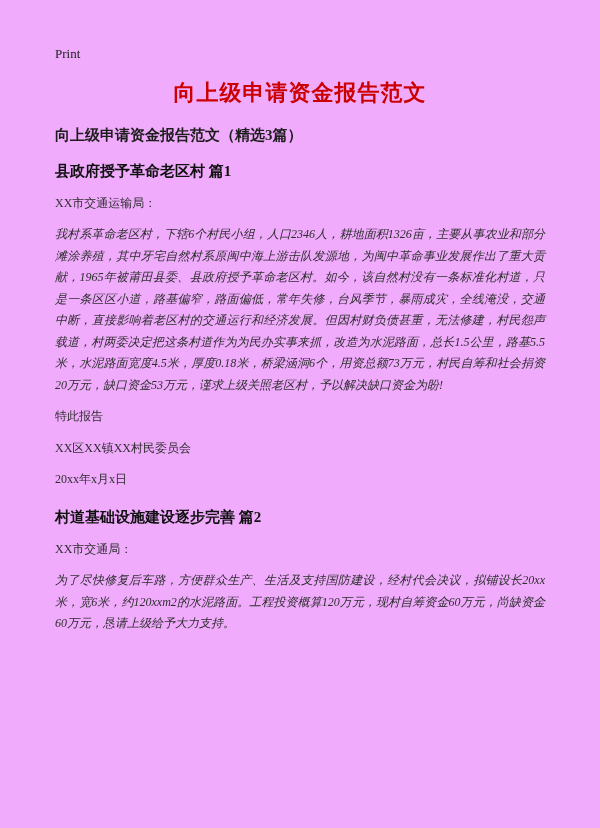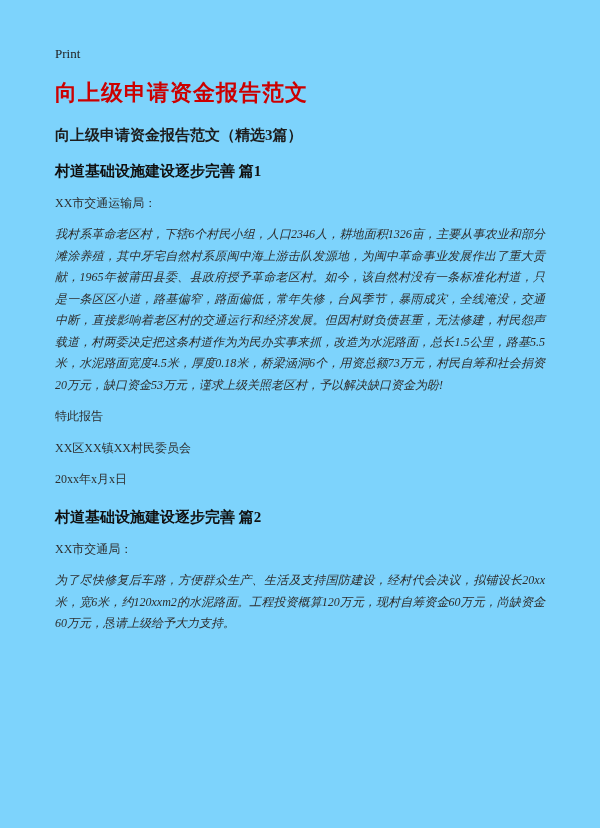--- a/index.html
+++ b/index.html
@@ -12,32 +12,33 @@
     height: 828px;
     overflow: hidden;
     font-family: "Liberation Serif", "DejaVu Serif", serif;
     color: #2b2b2b;
   }
   .page {
     box-sizing: border-box;
     width: 600px;
     height: 828px;
     padding: 44px 55px 26px 55px;
-    background: #7dd3fc;
+    background: #f0abfc;
   }
   .print-link {
     display: inline-block;
     font-size: 13px;
     color: #222222;
     text-decoration: none;
     cursor: pointer;
     margin: 0 0 6px 0;
   }
   .doc-title {
     margin: 12px 0 20px 0;
+    text-align: center;
     font-size: 22px;
     font-weight: bold;
     letter-spacing: 1px;
     line-height: 1.2;
   }
   .doc-subtitle {
     margin: 0 0 14px 0;
     font-size: 15px;
     font-weight: bold;
     color: #1d1d1d;
@@ -68,21 +69,21 @@
 <div class="page">
 
   <a class="print-link">Print</a>
 
   <h1 class="doc-title" style="color: rgb(204, 0, 0);">向上级申请资金报告范文</h1>
 
   <div class="doc-subtitle">向上级申请资金报告范文（精选3篇）</div>
 
   
   <div>
-    <h2 class="section-heading">村道基础设施建设逐步完善 篇1</h2>
+    <h2 class="section-heading">县政府授予革命老区村 篇1</h2>
 
     <p class="line">XX市交通运输局：</p>
 
     <p class="para">我村系革命老区村，下辖6个村民小组，人口2346人，耕地面积1326亩，主要从事农业和部分滩涂养殖，其中牙宅自然村系原闽中海上游击队发源地，为闽中革命事业发展作出了重大贡献，1965年被莆田县委、县政府授予革命老区村。如今，该自然村没有一条标准化村道，只是一条区区小道，路基偏窄，路面偏低，常年失修，台风季节，暴雨成灾，全线淹没，交通中断，直接影响着老区村的交通运行和经济发展。但因村财负债甚重，无法修建，村民怨声载道，村两委决定把这条村道作为为民办实事来抓，改造为水泥路面，总长1.5公里，路基5.5米，水泥路面宽度4.5米，厚度0.18米，桥梁涵洞6个，用资总额73万元，村民自筹和社会捐资20万元，缺口资金53万元，谨求上级关照老区村，予以解决缺口资金为盼!</p>
 
     <p class="line">特此报告</p>
 
     <p class="line">XX区XX镇XX村民委员会</p>
 
     <p class="line">20xx年x月x日</p>

